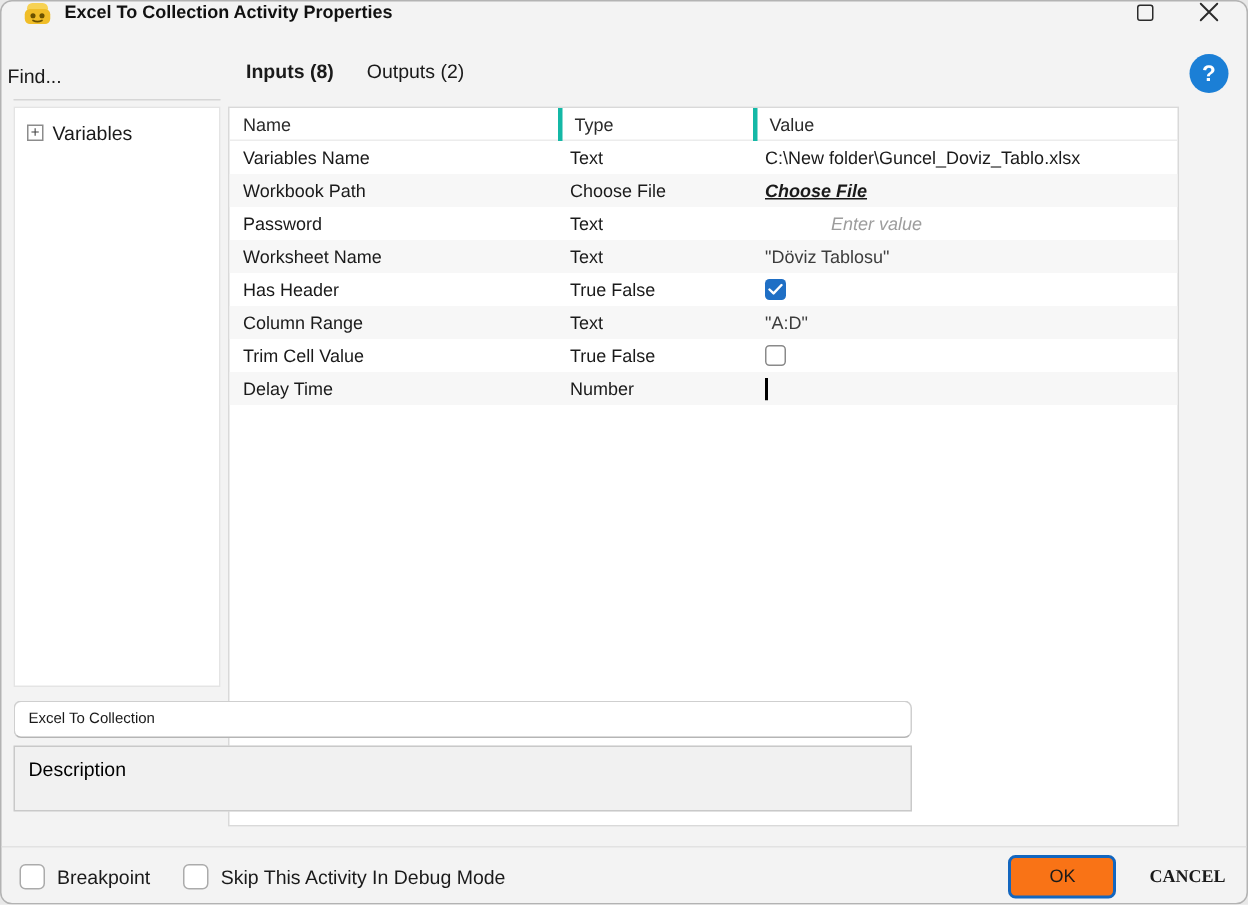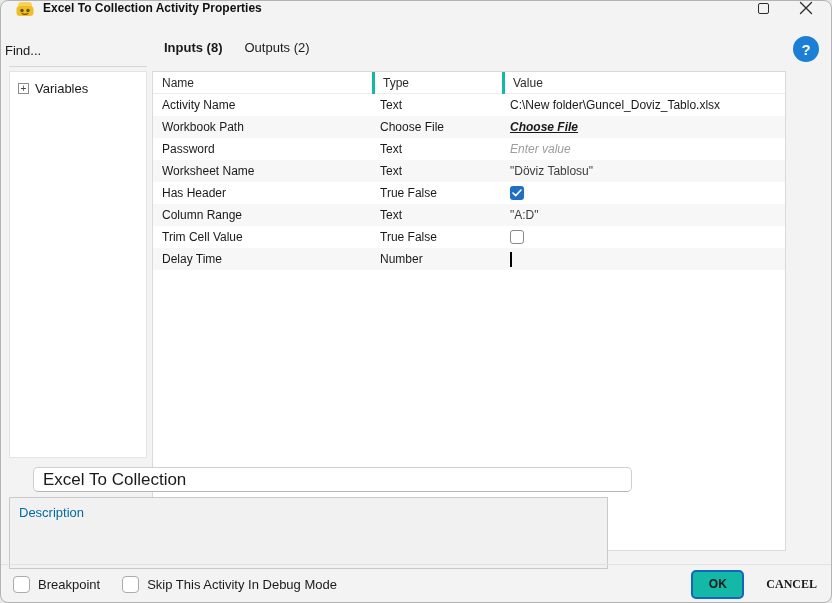--- a/index.html
+++ b/index.html
@@ -39,42 +39,42 @@
   .prop-table { position: absolute; left: 151px; top: 70px; width: 634px; height: 480px;
     background: #fff; border: 1px solid #d9d9d9; overflow: hidden; }
   .grid-row { display: grid; grid-template-columns: 219px 130px 1fr; height: 22px; align-items: center; }
   .grid-header { border-bottom: 1px solid #ececec; color: #2b2b2b; }
   .grid-header .cell { font-size: 12px; height: 22px; line-height: 22px; }
   .cell { padding-left: 9px; font-size: 12px; white-space: nowrap; overflow: hidden; }
   .cell.type, .cell.value, .grid-header .cell.type, .grid-header .cell.value { padding-left: 8px; }
   .grid-header .cell.type, .grid-header .cell.value { border-left: 3px solid #14b8a6; }
   .grid-row.striped { background: #f7f7f7; }
   .value-link { font-weight: 700; font-style: italic; text-decoration: underline; color: #1a1a1a; cursor: pointer; }
-  .value-placeholder { font-style: italic; color: #9d9d9d; }
+  .value-placeholder { font-style: italic; color: #9d9d9d; margin-left: 44px; }
   .value-text { color: #3d3d3d; }
   .checkbox-sm { display: inline-block; width: 14px; height: 14px; border-radius: 3px; vertical-align: middle; cursor: pointer; }
   .checkbox-sm.checked { background: #1f6fc5; position: relative; }
   .checkbox-sm.checked svg { position: absolute; left: 2px; top: 3px; }
   .checkbox-sm.unchecked { background: #fff; border: 1px solid #8a8a8a; }
   .text-caret { display: inline-block; width: 1.5px; height: 15px; background: #000; vertical-align: middle; }
   
   .name-input { position: absolute; left: 8px; top: 466px; width: 599px; height: 25px;
     background: #fff; border: 1px solid #cfcfcf; border-bottom-color: #b5b5b5; border-radius: 5px;
-    padding: 0 9px; font-size: 17px; color: #1a1a1a; font-family: "Liberation Sans", sans-serif; outline: none; margin-left: 24px; }
-  .description-box { position: absolute; left: 8px; top: 496px; width: 599px; height: 72px;
-    background: #f1f1f1; border: 1px solid #c9c9c9; padding: 7px 9px; font-size: 13px; color: #0369a1; cursor: text; }
+    padding: 0 9px; font-size: 10px; color: #1a1a1a; font-family: "Liberation Sans", sans-serif; outline: none; }
+  .description-box { position: absolute; left: 8px; top: 496px; width: 599px; height: 44px;
+    background: #f1f1f1; border: 1px solid #c9c9c9; padding: 7px 9px; font-size: 13px; color: #000000; cursor: text; }
   
   .bottom-sep { position: absolute; left: 0; right: 0; top: 563px; height: 1px; background: #e2e2e2; }
   .bottom-bar { position: absolute; left: 0; top: 564px; right: 0; height: 38px;
     display: flex; align-items: center; padding: 0 14px 0 12px; }
   .checkbox-lg { width: 17px; height: 17px; border-radius: 4px; border: 1px solid #ababab;
     background: #fff; cursor: pointer; flex: 0 0 auto; }
   .bb-label { font-size: 13px; color: #1a1a1a; margin: 0 22px 0 8px; }
-  .ok-btn { margin-left: auto; width: 53px; height: 29px; background: #14b8a6;
-    border: 2px solid #1366bf; border-radius: 5px; font-size: 12px; font-weight: 700;
+  .ok-btn { margin-left: auto; width: 72px; height: 29px; background: #f97316;
+    border: 2px solid #1366bf; border-radius: 5px; font-size: 12px; font-weight: 400;
     color: #1a1a1a; cursor: pointer; font-family: "Liberation Sans", sans-serif; }
   .cancel-btn { margin-left: 22px; background: none; border: none; font-size: 12px;
     font-weight: 700; color: #1a1a1a; cursor: pointer; font-family: Liberation Serif, serif; }
 </style>
 </head>
 <body>
 
 <div class="window">
 
   <div class="titlebar">
@@ -118,21 +118,21 @@
   </div>
 
   <div class="prop-table">
     <div class="grid-row grid-header">
       <div class="cell name">Name</div>
       <div class="cell type">Type</div>
       <div class="cell value">Value</div>
     </div>
 
     <div class="grid-row">
-      <div class="cell">Activity Name</div>
+      <div class="cell">Variables Name</div>
       <div class="cell type">Text</div>
       <div class="cell value">C:\New folder\Guncel_Doviz_Tablo.xlsx</div>
     </div>
 
     <div class="grid-row striped">
       <div class="cell">Workbook Path</div>
       <div class="cell type">Choose File</div>
       <div class="cell value"><span class="value-link">Choose File</span></div>
     </div>
 

